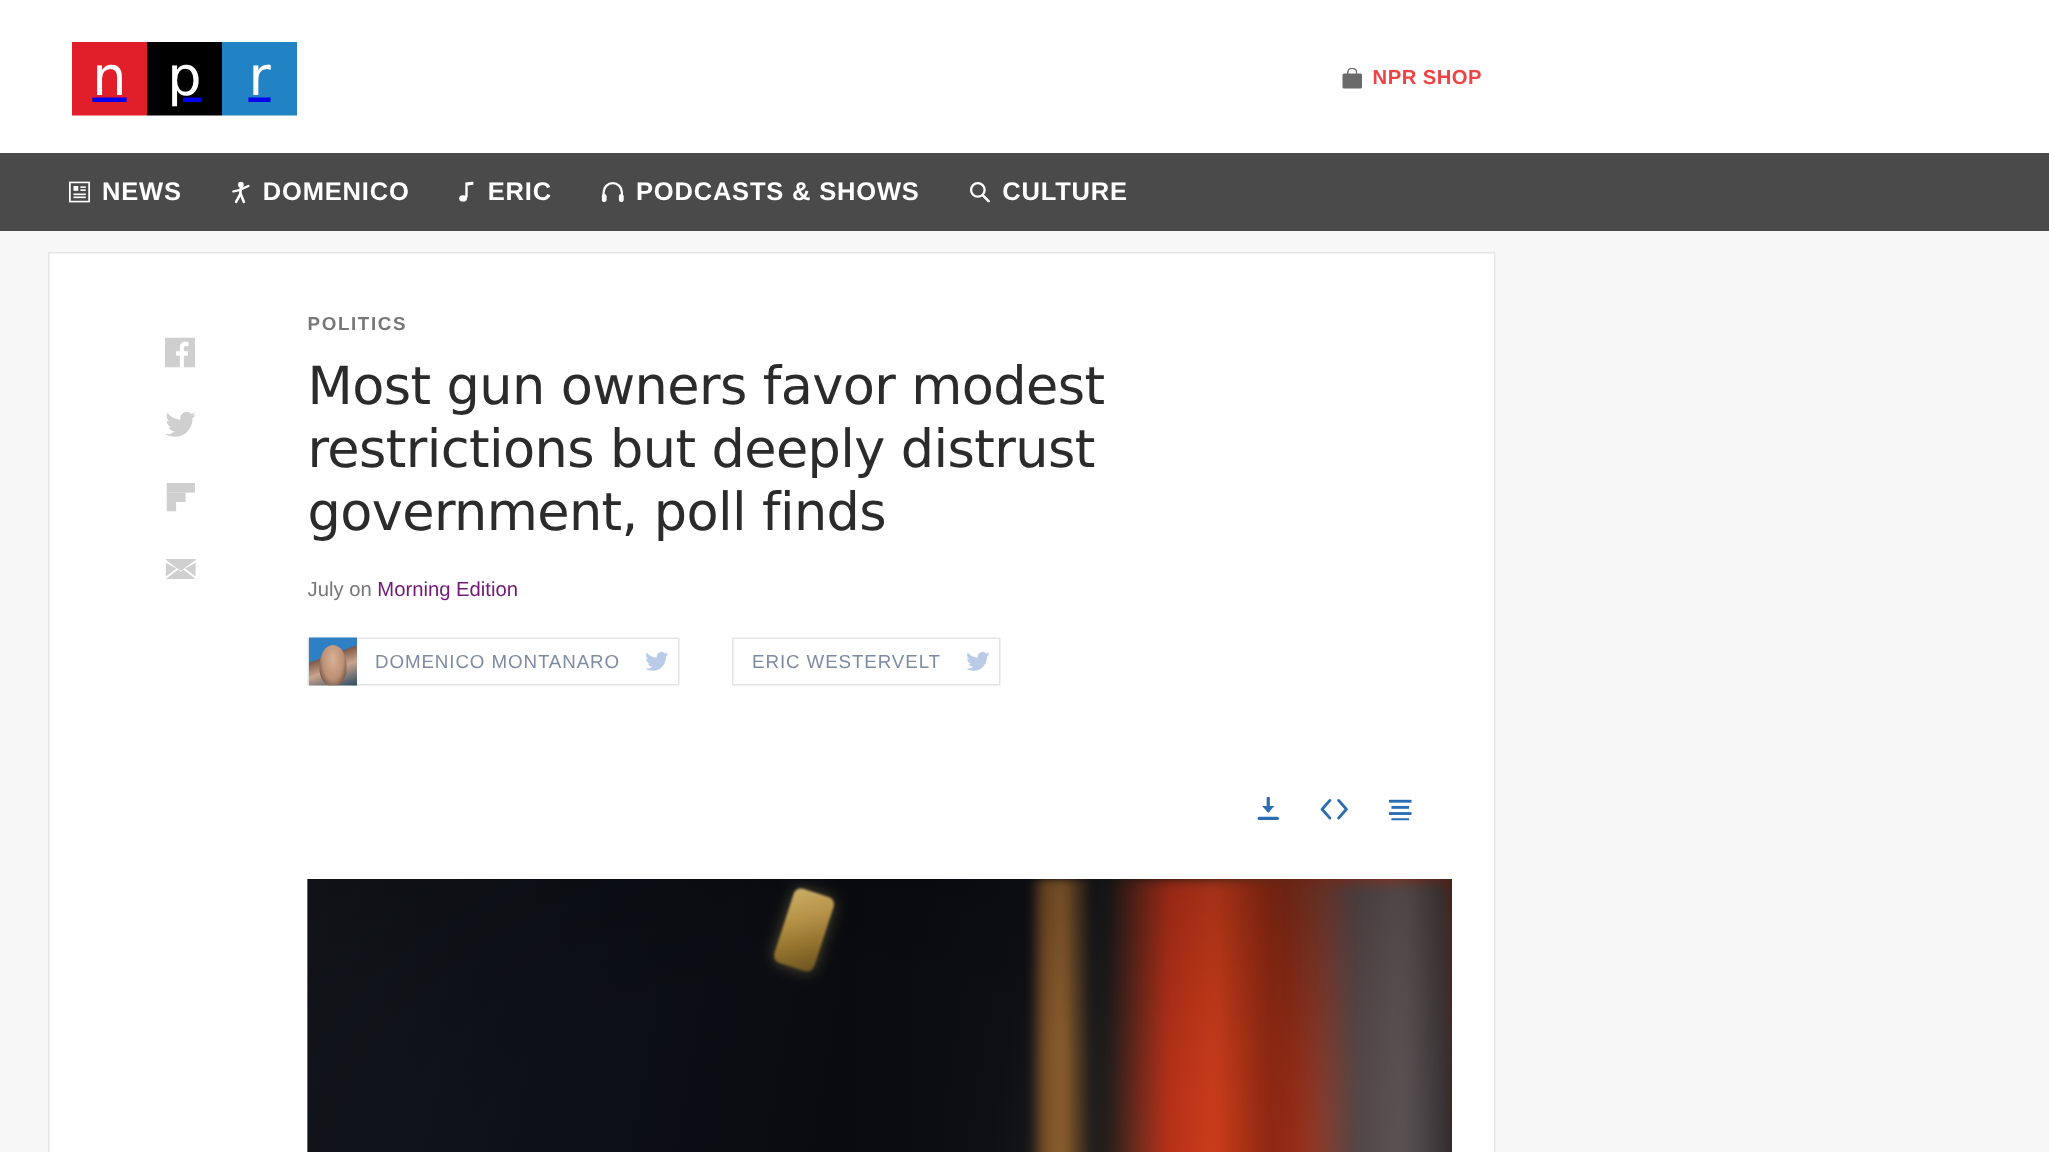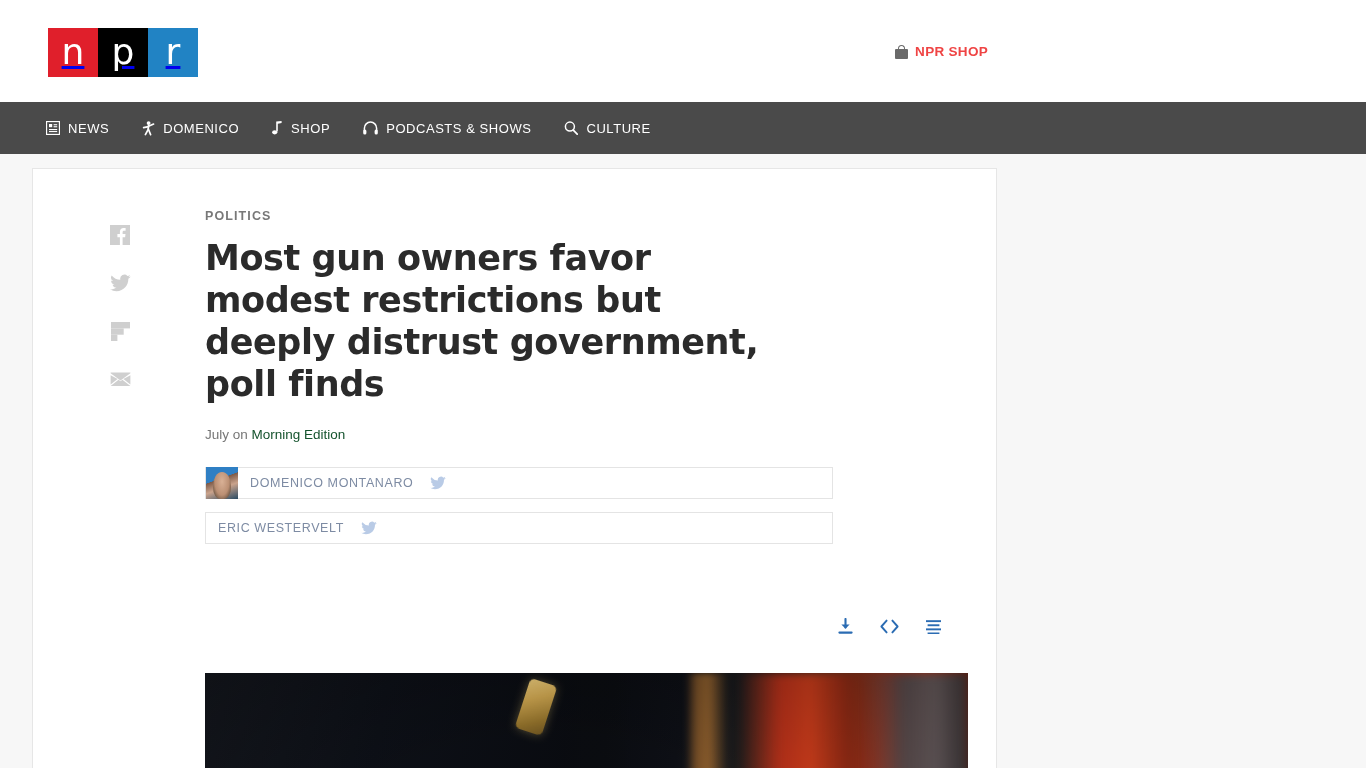--- a/index.html
+++ b/index.html
@@ -76,25 +76,26 @@
   
   .navbar {
     height: 52px;
     background: #4a4a4a;
     display: flex;
     align-items: center;
     padding-left: 46px;
   }
   .nav-item {
     display: flex;
+    align-items: center;
     gap: 8px;
     margin-right: 33px;
     color: #ffffff;
-    font-size: 13px;
-    font-weight: 400;
+    font-size: 17px;
+    font-weight: 700;
     letter-spacing: 0.55px;
     text-decoration: none;
     white-space: nowrap;
     cursor: pointer;
   }
   .nav-ico { display: block; flex: none; }
 
   
   .card {
     position: absolute;
@@ -140,45 +141,45 @@
     font-size: 12.5px;
     font-weight: 700;
     letter-spacing: 1.1px;
     text-transform: uppercase;
     margin-bottom: 14px;
   }
   .headline {
     font-family: "DejaVu Sans", sans-serif;
     font-size: 35px;
     line-height: 42px;
-    font-weight: 700;
+    font-weight: 400;
     color: #2b2b2b;
     letter-spacing: -0.4px;
     max-width: 580px;
     margin-bottom: 20px;
   }
   .dateline {
     color: #767676;
     font-size: 13.5px;
     line-height: 20px;
     margin-bottom: 1px;
   }
   .heard-on {
     color: #767676;
     font-size: 13.5px;
     line-height: 20px;
     margin-bottom: 22px;
   }
   .heard-on a {
-    color: #14532d;
+    color: #701a75;
     text-decoration: none;
   }
 
   
-  .bylines { display: flex; gap: 13px; align-items: stretch; flex-direction: column; }
+  .bylines { display: flex; gap: 35px; align-items: stretch; }
   .byline {
     display: flex;
     align-items: center;
     border: 1px solid #e4e4e4;
     height: 32px;
     cursor: pointer;
   }
   .byline-avatar {
     width: 32px; height: 32px; flex: none;
     background: linear-gradient(160deg, #2f7fc4 0%, #2f7fc4 38%, #7d5a48 39%, #caa38c 62%, #2a4a63 100%);
@@ -326,21 +327,21 @@
       <path d="M6.5 5.6 L1.6 6.6" stroke="#fff" stroke-width="1.6" fill="none" stroke-linecap="round"></path>
     </svg>
     <span>DOMENICO</span>
   </a>
 
   <a class="nav-item" href="#">
     <svg class="nav-ico" width="11" height="14" viewBox="0 0 11 14">
       <path d="M4.2 0.6 L9.6 0 L9.6 2.1 L5.8 2.7 L5.8 10.6 L4.2 10.6 Z" fill="#fff"></path>
       <ellipse cx="2.7" cy="11.3" rx="2.6" ry="2.1" fill="#fff"></ellipse>
     </svg>
-    <span>SHOP</span>
+    <span>ERIC</span>
   </a>
 
   <a class="nav-item" href="#">
     <svg class="nav-ico" width="15" height="14" viewBox="0 0 15 14">
       <path d="M1.4 10 L1.4 7.2 A6.1 6.1 0 0 1 13.6 7.2 L13.6 10" stroke="#fff" stroke-width="1.5" fill="none"></path>
       <rect x="0.2" y="8.4" width="3.2" height="5.2" rx="1.5" fill="#fff"></rect>
       <rect x="11.6" y="8.4" width="3.2" height="5.2" rx="1.5" fill="#fff"></rect>
     </svg>
     <span>PODCASTS &amp; SHOWS</span>
   </a>

